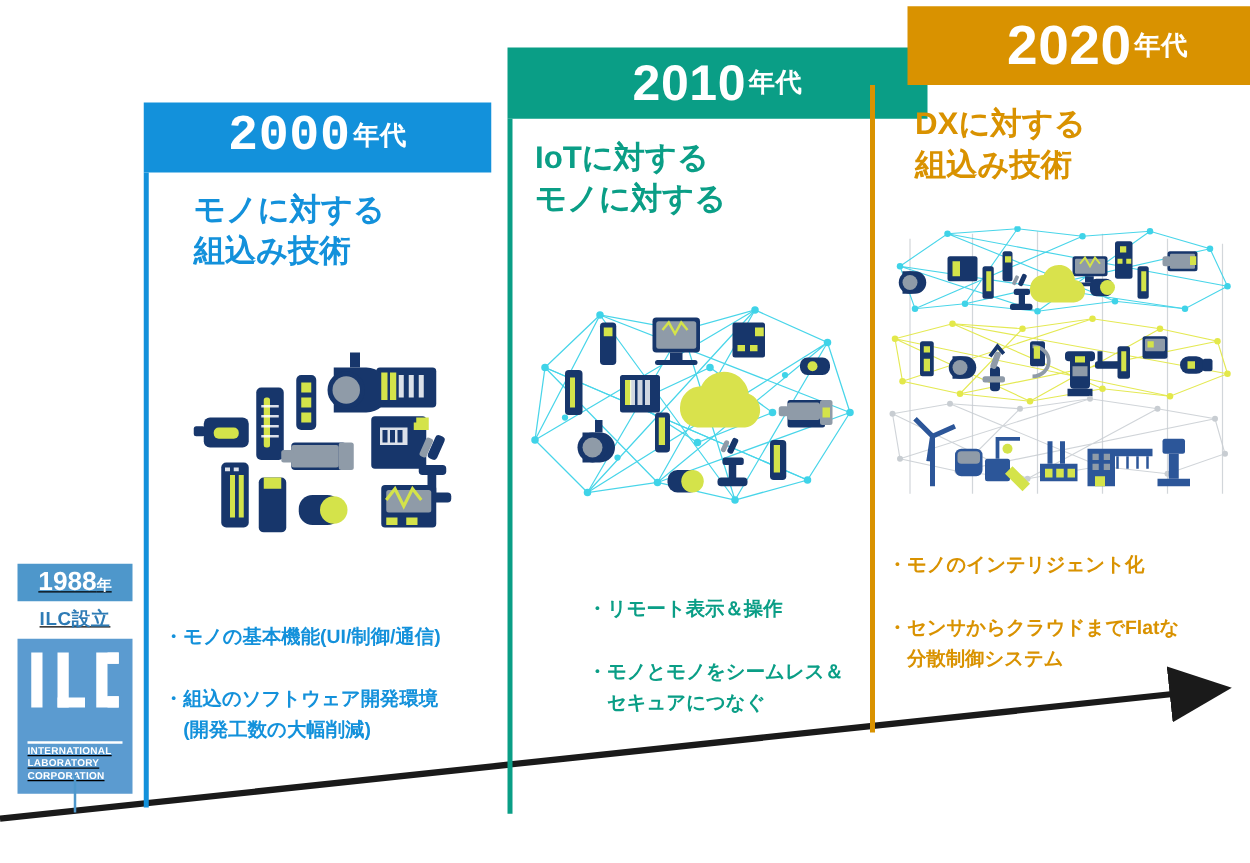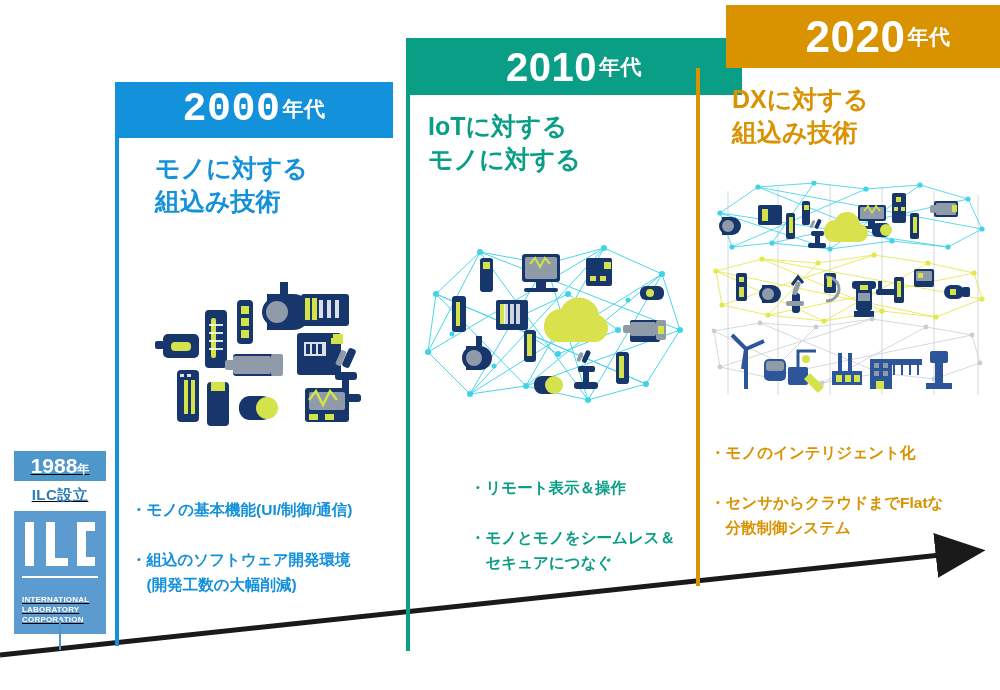--- a/index.html
+++ b/index.html
@@ -38,21 +38,21 @@
   }
   #ilc-year .n{font-size:21px;}
   #ilc-year .s{font-size:12px;}
   #ilc-estab{
     text-align:center;color:#2E7BB5;font-weight:bold;
     font-size:15px;padding:5px 0 6px;letter-spacing:.5px;
   }
   #ilc-logo{background:#5B9BD0;padding:9px 8px 8px;}
   #ilc-sub{
     color:#ffffff;font-weight:bold;font-size:8px;line-height:1.28;
-    letter-spacing:.2px;border-top:2px solid #fff;padding-top:17px;margin-top:4px;
+    letter-spacing:.2px;border-top:2px solid #fff;padding-top:1px;margin-top:20px;
     white-space:pre-line;
   }
   #ilc-stem{position:absolute;left:59px;top:620px;width:2px;height:30px;background:#4E97CB;}
 </style>
 </head>
 <body>
 
 <div id="stage">
 
   <svg class="arrow-svg" viewBox="0 0 1000 690">

